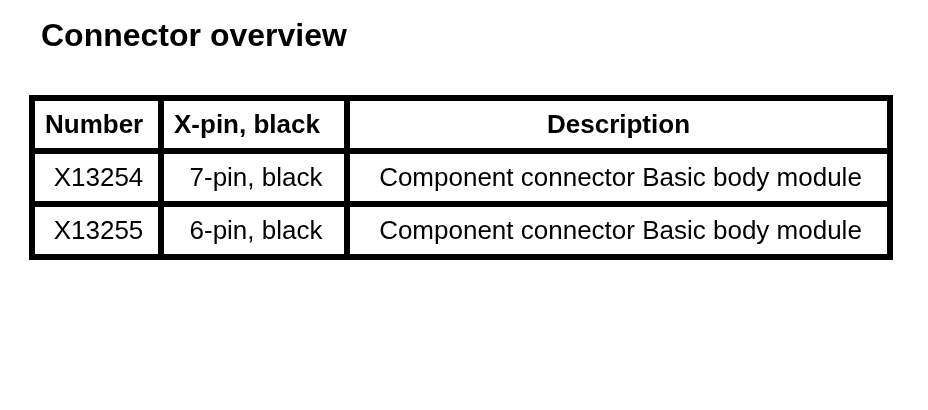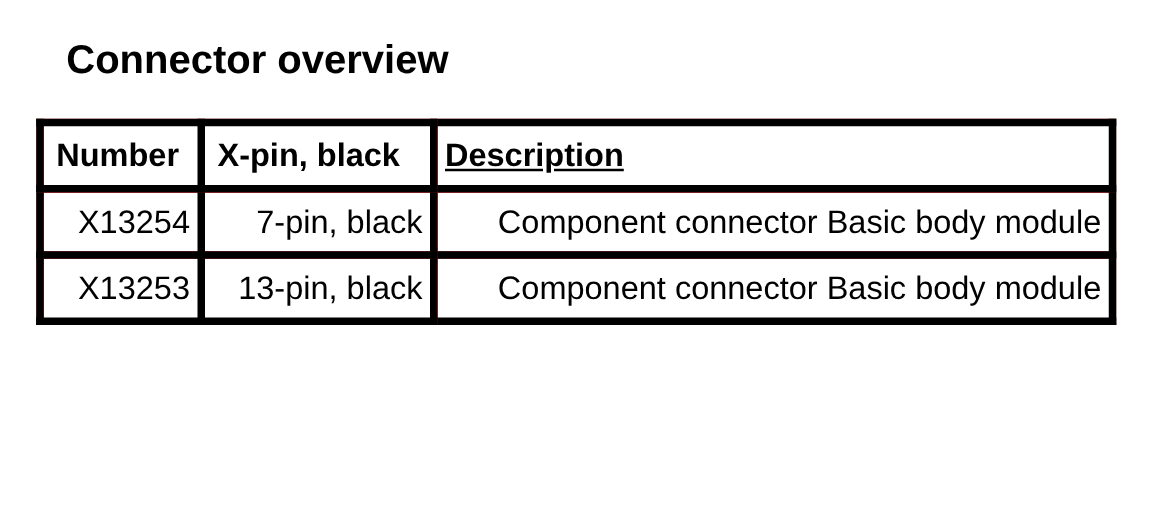--- a/index.html
+++ b/index.html
@@ -13,60 +13,59 @@
     height: 410px;
     background: #ffffff;
     color: #000000;
     font-family: "Liberation Sans", sans-serif;
     overflow: hidden;
   }
   .page-title {
     position: absolute;
     left: 41px;
     top: 17px;
-    margin: 12px;
+    margin: 0;
     font-size: 32px;
     font-weight: bold;
     letter-spacing: 0px;
     color: #000000;
     white-space: nowrap;
   }
   table.connector-table {
     position: absolute;
     left: 29px;
     top: 95px;
     width: 858px;
     border-collapse: collapse;
     table-layout: fixed;
-    background: #ef4444;
+    background: #14b8a6;
   }
   table.connector-table th,
   table.connector-table td {
     border: 6px solid #000000;
     height: 47px;
     font-size: 26px;
     vertical-align: middle;
     padding: 0 6px 0 10px;
     white-space: nowrap;
     overflow: hidden;
     color: #000000;
     background: #ffffff;
   }
   table.connector-table th {
     font-weight: bold;
     text-align: left;
   }
   table.connector-table th.desc-col {
-    text-align: left;
+    text-align: center;
     padding-left: 6px;
-    text-decoration: underline;
   }
   table.connector-table td {
     font-weight: normal;
-    text-align: right;
+    text-align: center;
   }
   col.col-number { width: 129px; }
   col.col-pin    { width: 186px; }
   col.col-desc   { width: 543px; }
 </style>
 </head>
 <body>
 
 <div class="page">
 
@@ -85,20 +84,20 @@
         <th class="desc-col">Description</th>
       </tr>
     </thead>
     <tbody>
       <tr>
         <td>X13254</td>
         <td>7-pin, black</td>
         <td>Component connector Basic body module</td>
       </tr>
       <tr>
-        <td>X13253</td>
-        <td>13-pin, black</td>
+        <td>X13255</td>
+        <td>6-pin, black</td>
         <td>Component connector Basic body module</td>
       </tr>
     </tbody>
   </table>
 
 </div>
 
 </body></html>

